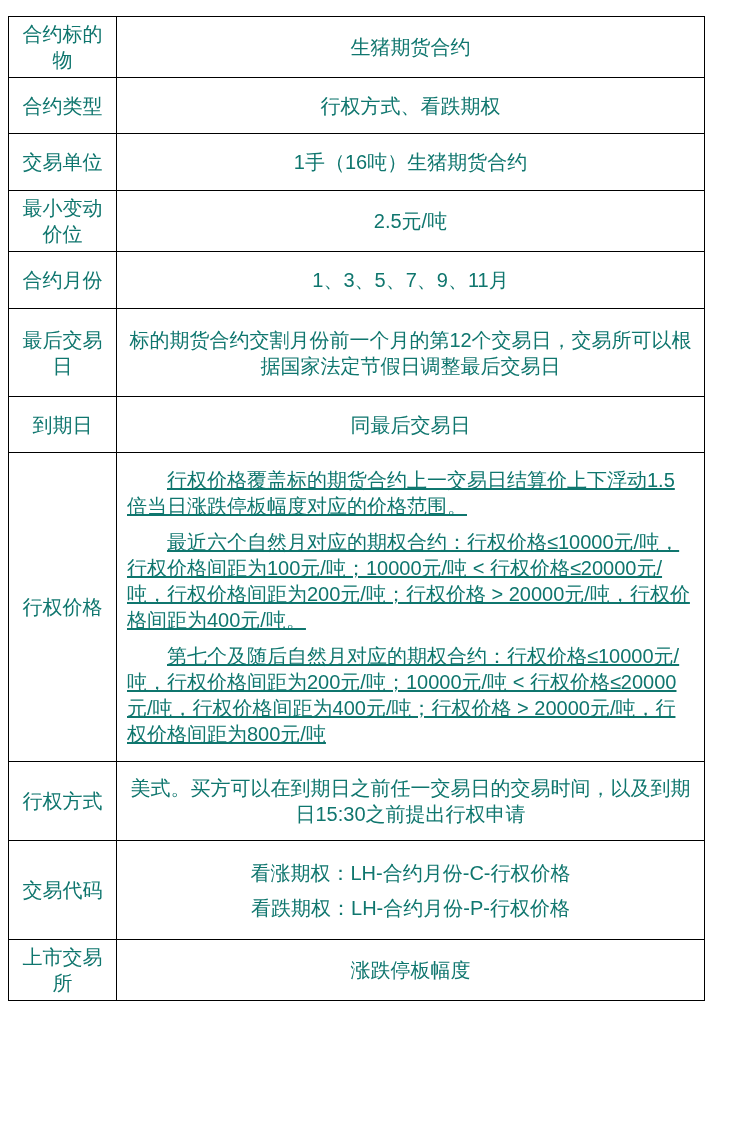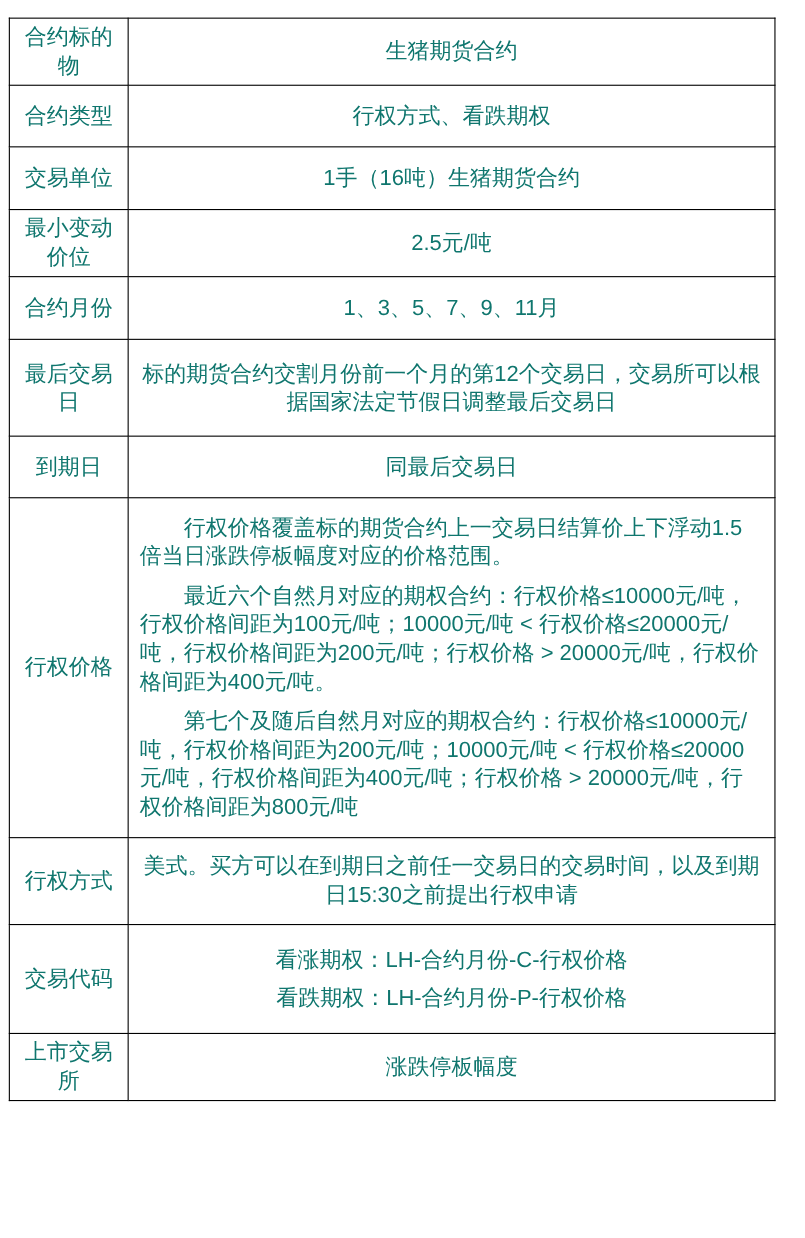--- a/index.html
+++ b/index.html
@@ -35,20 +35,21 @@
   }
   td.value-cell {
     text-align: center;
     padding: 4px 10px;
   }
   td.value-cell p {
     margin: 9px 0;
   }
   td.value-cell.align-left {
     text-align: left;
+    text-decoration: underline;
   }
   td.value-cell.align-left p {
     text-indent: 2em;
     margin: 10px 0;
   }
   tr.h56  { height: 56px; }
   tr.h57  { height: 57px; }
   tr.h88  { height: 88px; }
   tr.h99  { height: 99px; }
   tr.h282 { height: 282px; }

